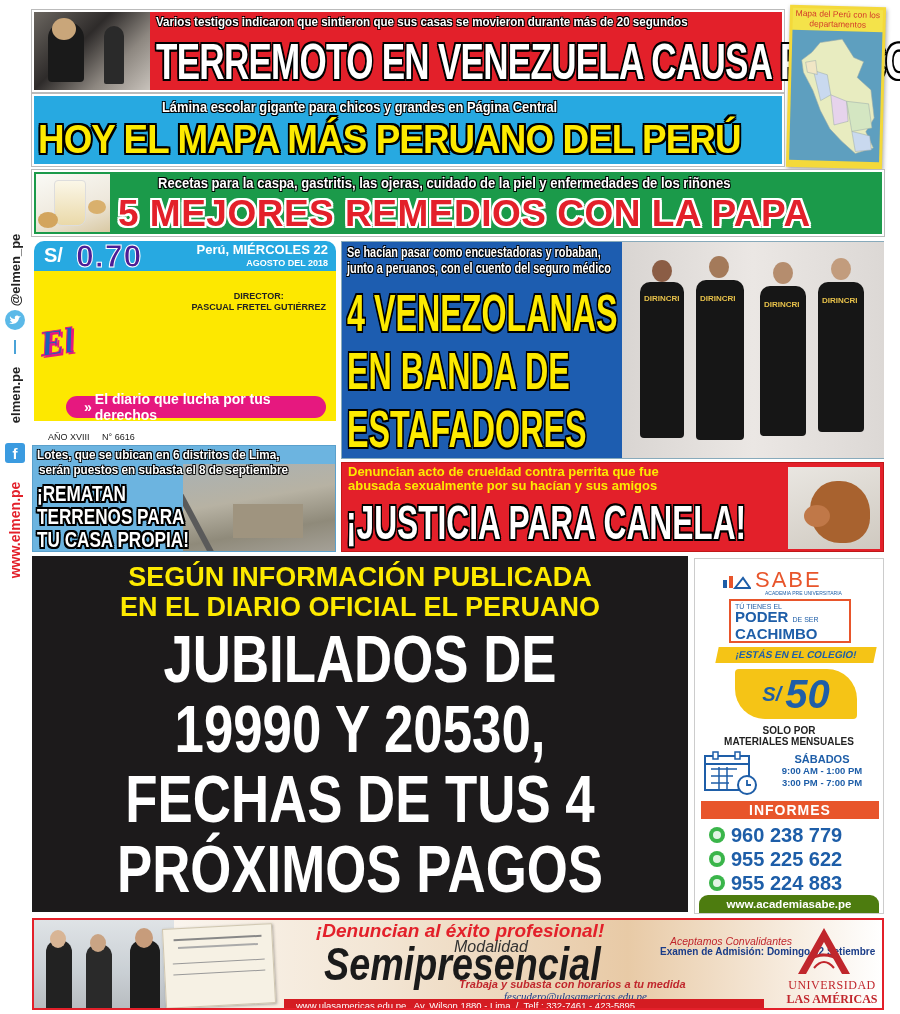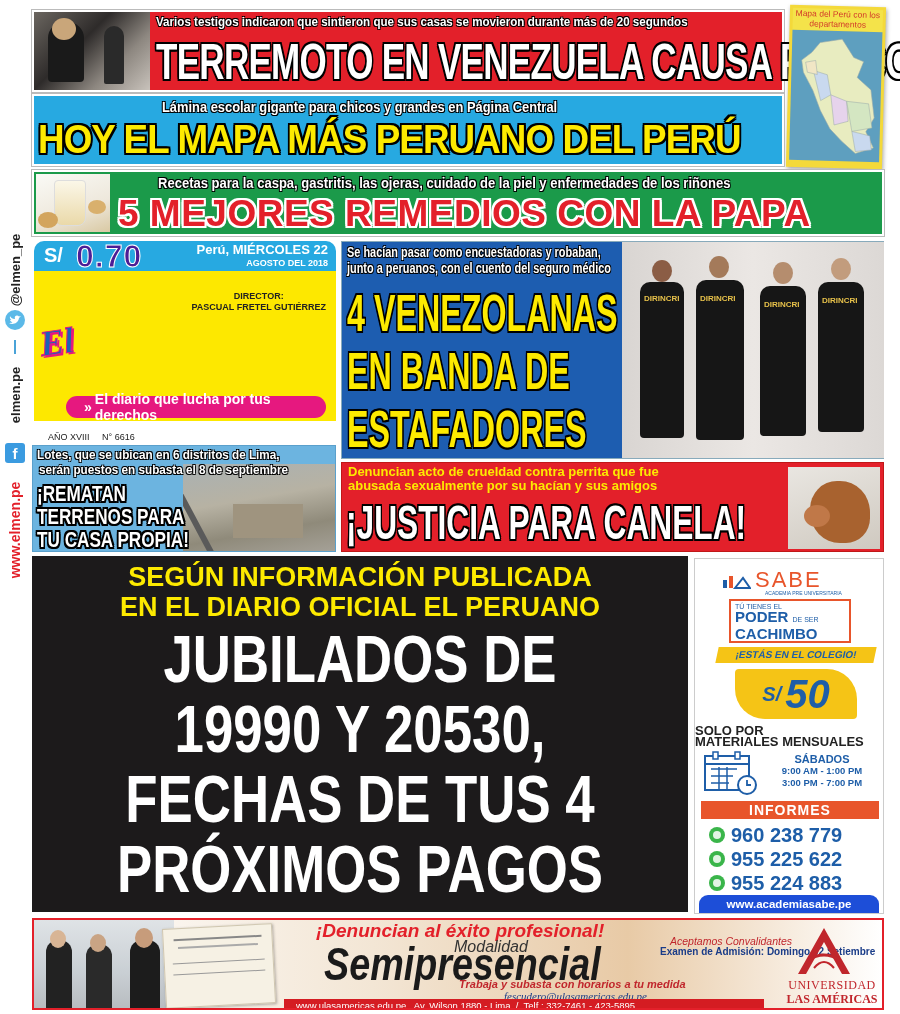--- a/index.html
+++ b/index.html
@@ -198,21 +198,21 @@
   <div class="abs" style="left:34px;top:40px;width:122px;height:44px;border:2px solid #e8552b;color:#1e5ea8;font-weight:bold;padding:2px 4px;">
     <div style="font-size:7px;font-weight:normal;">TÚ TIENES EL</div>
     <div style="font-size:15px;line-height:14px;"><span>PODER</span> <span style="font-size:7px;font-weight:normal;">DE SER</span></div>
     <div style="font-size:15px;line-height:14px;">CACHIMBO</div>
   </div>
   <div class="abs" style="left:22px;top:88px;width:158px;height:16px;background:#f5c416;transform:skewX(-12deg);color:#1e5ea8;font-weight:bold;font-size:10px;text-align:center;line-height:16px;">¡ESTÁS EN EL COLEGIO!</div>
   <div class="abs" style="left:40px;top:110px;width:122px;height:50px;background:#f5c416;border-radius:4px 30px 4px 30px;color:#1e5ea8;font-weight:bold;font-style:italic;display:flex;align-items:center;justify-content:center;gap:4px;">
     <span style="font-size:20px;">S/</span>
     <span style="font-size:40px;">50</span>
   </div>
-  <div class="abs" style="left:0;top:166px;width:188px;font-weight:bold;font-size:13px;color:#222;line-height:11px;">
+  <div class="abs" style="left:0;top:166px;width:188px;text-align:center;font-weight:bold;font-size:10px;color:#222;line-height:11px;">
     <div>SOLO POR</div>
     <div>MATERIALES MENSUALES</div>
   </div>
   <div class="abs" style="left:8px;top:192px;">
     <svg width="56" height="44" viewBox="0 0 56 44">
       <rect x="2" y="5" width="44" height="34" fill="none" stroke="#1e5ea8" stroke-width="2"></rect>
       <line x1="2" y1="13" x2="46" y2="13" stroke="#1e5ea8" stroke-width="2"></line>
       <rect x="10" y="1" width="5" height="7" fill="#fff" stroke="#1e5ea8" stroke-width="1.5"></rect>
       <rect x="32" y="1" width="5" height="7" fill="#fff" stroke="#1e5ea8" stroke-width="1.5"></rect>
       <path d="M8 18 H34 M8 25 H30 M8 32 H26 M16 16 V38 M24 16 V38" stroke="#1e5ea8" stroke-width="1.5"></path>
@@ -233,21 +233,21 @@
       </div>
     <div class="phone-row">
         <span class="wa-icon"></span>
         <span>955 225 622</span>
       </div>
     <div class="phone-row">
         <span class="wa-icon"></span>
         <span>955 224 883</span>
       </div>
   </div>
-  <div class="abs" style="left:4px;top:336px;width:180px;height:18px;background:#1d4ed8;border-radius:9px 9px 0 0;color:#fff;font-weight:bold;font-size:11.5px;text-align:center;line-height:18px;">www.academiasabe.pe</div>
+  <div class="abs" style="left:4px;top:336px;width:180px;height:18px;background:#4d7c0f;border-radius:9px 9px 0 0;color:#fff;font-weight:bold;font-size:11.5px;text-align:center;line-height:18px;">www.academiasabe.pe</div>
 </div>
 
 <div class="abs bottom-ad" style="left:32px;top:918px;width:852px;height:92px;overflow:hidden;">
   <div class="photo" style="left:0;top:0;width:140px;height:88px;background:linear-gradient(180deg,#dfe3e6 0%,#c9cfd4 60%,#b8bcc0 100%);">
     <div class="abs" style="left:12px;top:20px;width:26px;height:68px;border-radius:12px 12px 0 0;background:#222;"></div>
     <div class="abs" style="left:16px;top:10px;width:16px;height:18px;border-radius:50%;background:#d8b595;"></div>
     <div class="abs" style="left:52px;top:24px;width:26px;height:64px;border-radius:12px 12px 0 0;background:#2a2a2a;"></div>
     <div class="abs" style="left:56px;top:14px;width:16px;height:18px;border-radius:50%;background:#c9a484;"></div>
     <div class="abs" style="left:96px;top:20px;width:30px;height:68px;border-radius:12px 12px 0 0;background:#1c1c1c;"></div>
     <div class="abs" style="left:101px;top:8px;width:18px;height:20px;border-radius:50%;background:#c79c7b;"></div>

